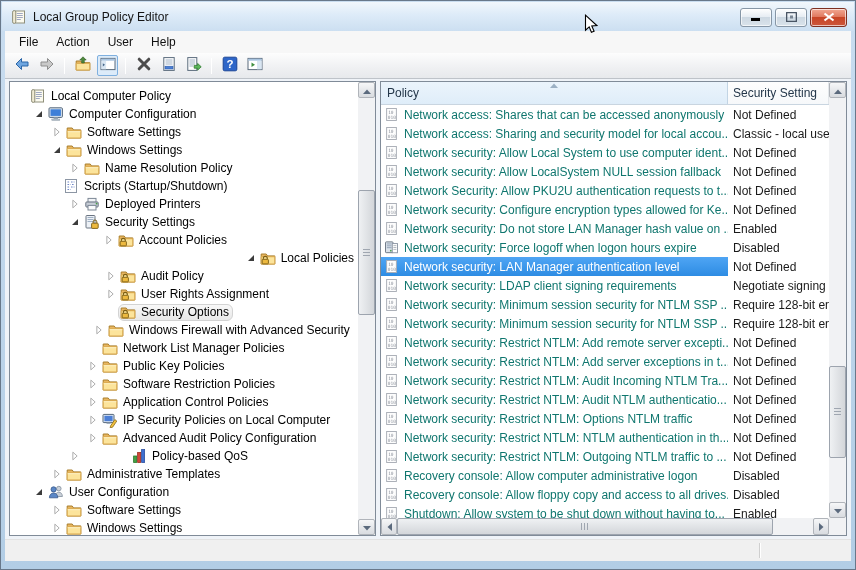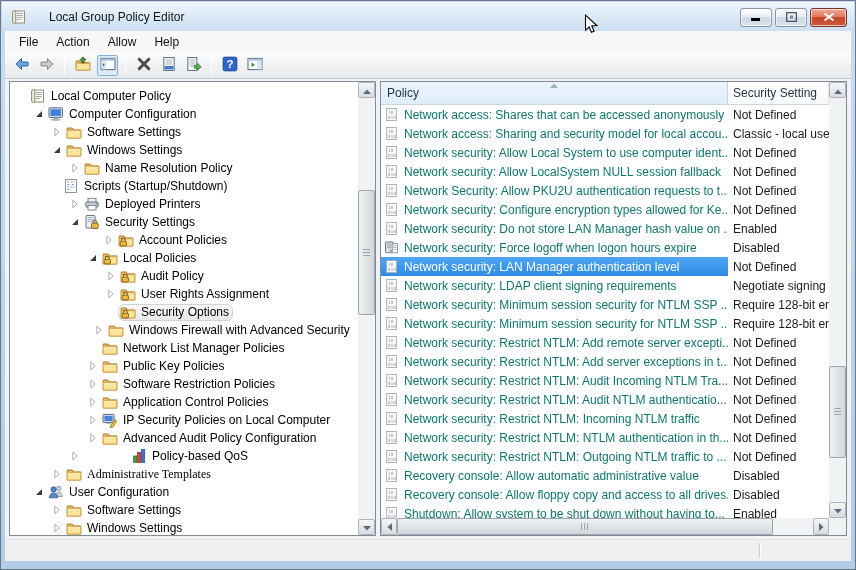--- a/index.html
+++ b/index.html
@@ -6,21 +6,21 @@
   html,body { width:856px; height:570px; overflow:hidden; }
   body { font-family:"Liberation Sans", sans-serif; font-size:12px; position:relative; background:#BDD6EC; }
 
   
   .frame { position:absolute; inset:0; border:1px solid #68788A;
            background:linear-gradient(180deg,#C9DDF0,#B2CDE5); }
   .titlebar { position:absolute; left:1px; right:1px; top:1px; height:29px;
               background:linear-gradient(180deg,#F1F7FC 0%,#DDEBF8 45%,#CCDFF1 100%);
               display:flex; align-items:center; }
   .title-icon { width:16px; height:16px; margin-left:9px; }
-  .title-text { margin-left:22px; color:#141414;text-align:center; }
+  .title-text { margin-left:6px; color:#141414;text-align:center; }
   .winbtns { position:absolute; top:7px; right:8px; display:flex; gap:3px; }
   .winbtn { width:32px; height:19px; border:1px solid #8696A6; border-radius:3px;
             background:linear-gradient(#FEFEFE,#E7EDF3 45%,#CDD8E2 50%,#DAE3EB);
             display:flex; align-items:center; justify-content:center;
             box-shadow: inset 0 0 0 1px rgba(255,255,255,.65); }
   .winbtn.close { width:37px; border-color:#7E3021;
             background:linear-gradient(#F2A893,#E07A60 45%,#C84526 50%,#CC573B); }
 
   
   .client { position:absolute; left:4px; right:4px; top:30px; bottom:8px;
@@ -127,21 +127,21 @@
       <span><svg width="12" height="10">
             <path d="M1.5 1.5l9 7M10.5 1.5l-9 7" stroke="#FFF" stroke-width="2.2"></path>
           </svg></span>
     </div>
   </div>
 
   <div class="client">
     <div class="menubar" id="menubar">
         <span class="menu-item">File</span>
         <span class="menu-item">Action</span>
-        <span class="menu-item">Allow</span>
+        <span class="menu-item">User</span>
         <span class="menu-item">Help</span>
       </div>
     <div class="toolbar" id="toolbar">
         <span class="tb-btn">
           <span><svg viewBox="0 0 16 16">
               <path d="M7.5 2.5L2 8l5.5 5.5V10H14V6H7.5z" fill="#6FA6E0" stroke="#2B66A8"></path>
             </svg></span>
         </span>
         <span class="tb-btn">
           <span><svg viewBox="0 0 16 16">
@@ -328,21 +328,21 @@
               <span class="tw-sel">
                 <span class="tw-icon"><svg viewBox="0 0 16 16">
                     <path d="M1.2 4h5l1.4 1.9h7.2V14H1.2z" fill="#E9B660" stroke="#A97E2C"></path>
                     <path d="M1.2 6.7h13.6V14H1.2z" fill="#FCE49B" stroke="#D8A74C"></path>
                     <path d="M3.3 9.5V8.4a2 2 0 0 1 4 0v1.1" fill="none" stroke="#7A5E14" stroke-width="1.1"></path>
                     <rect x="2.2" y="9.3" width="6.2" height="4.6" rx="0.8" fill="#EDB93F" stroke="#7A5E14" stroke-width="0.9"></rect>
                   </svg></span>
                 <span class="tw-label">Account Policies</span>
               </span>
             </div>
-            <div class="tree-row" style="padding-left: 76px;">
+            <div class="tree-row" style=" justify-content: flex-end;">
               <span class="tw-exp">
                 <svg viewBox="0 0 14 14">
                   <path d="M10.5 3.5v7h-7z" fill="#3C3C3C"></path>
                 </svg>
               </span>
               <span class="tw-sel">
                 <span class="tw-icon"><svg viewBox="0 0 16 16">
                     <path d="M1.2 4h5l1.4 1.9h7.2V14H1.2z" fill="#E9B660" stroke="#A97E2C"></path>
                     <path d="M1.2 6.7h13.6V14H1.2z" fill="#FCE49B" stroke="#D8A74C"></path>
                     <path d="M3.3 9.5V8.4a2 2 0 0 1 4 0v1.1" fill="none" stroke="#7A5E14" stroke-width="1.1"></path>
@@ -505,21 +505,21 @@
               </span>
               <span class="tw-sel">
                 <span class="tw-icon"><svg viewBox="0 0 16 16">
                     <rect x="2.6" y="8" width="3" height="6.5" fill="#44A044" stroke="#2C7A2C" stroke-width="0.8"></rect>
                     <rect x="6.6" y="4.5" width="3" height="10" fill="#D04838" stroke="#9E2F22" stroke-width="0.8"></rect>
                     <rect x="10.6" y="1.5" width="3" height="13" fill="#3F6FD0" stroke="#2C4F9E" stroke-width="0.8"></rect>
                   </svg></span>
                 <span class="tw-label">Policy-based QoS</span>
               </span>
             </div>
-            <div class="tree-row" style="padding-left: 40px; font-family: Liberation Serif, serif;">
+            <div class="tree-row" style="padding-left: 40px;">
               <span class="tw-exp">
                 <svg viewBox="0 0 14 14">
                   <path d="M4.5 2.5v9l5-4.5z" fill="#FFF" stroke="#A0A0A0"></path>
                 </svg>
               </span>
               <span class="tw-sel">
                 <span class="tw-icon"><svg viewBox="0 0 16 16">
                     <path d="M1.2 4h5l1.4 1.9h7.2V14H1.2z" fill="#E9B660" stroke="#A97E2C"></path>
                     <path d="M1.2 6.7h13.6V14H1.2z" fill="#FCE49B" stroke="#D8A74C"></path>
                     <path d="M1.7 7.2h12.6v1H1.7z" fill="#FDF0C4"></path>
@@ -784,21 +784,21 @@
               </div>
               <div class="cell-setting">Not Defined</div>
             </div>
             <div class="lv-row">
               <div class="cell-policy">
                 <span class="li-icon"><svg viewBox="0 0 16 16">
                     <rect x="2.8" y="1.6" width="10.4" height="12.8" fill="#FDFDFD" stroke="#A8ADB5"></rect>
                     <text x="4.4" y="7.2" font-size="4.8" fill="#8E949E" font-family="DejaVu Sans Mono, monospace">10</text>
                     <text x="4" y="12.8" font-size="4.8" fill="#8E949E" font-family="DejaVu Sans Mono, monospace">010</text>
                   </svg></span>
-                <span>Network security: Restrict NTLM: Incoming NTLM traffic</span>
+                <span>Network security: Restrict NTLM: Options NTLM traffic</span>
               </div>
               <div class="cell-setting">Not Defined</div>
             </div>
             <div class="lv-row">
               <div class="cell-policy">
                 <span class="li-icon"><svg viewBox="0 0 16 16">
                     <rect x="2.8" y="1.6" width="10.4" height="12.8" fill="#FDFDFD" stroke="#A8ADB5"></rect>
                     <text x="4.4" y="7.2" font-size="4.8" fill="#8E949E" font-family="DejaVu Sans Mono, monospace">10</text>
                     <text x="4" y="12.8" font-size="4.8" fill="#8E949E" font-family="DejaVu Sans Mono, monospace">010</text>
                   </svg></span>
@@ -817,21 +817,21 @@
               </div>
               <div class="cell-setting">Not Defined</div>
             </div>
             <div class="lv-row">
               <div class="cell-policy">
                 <span class="li-icon"><svg viewBox="0 0 16 16">
                     <rect x="2.8" y="1.6" width="10.4" height="12.8" fill="#FDFDFD" stroke="#A8ADB5"></rect>
                     <text x="4.4" y="7.2" font-size="4.8" fill="#8E949E" font-family="DejaVu Sans Mono, monospace">10</text>
                     <text x="4" y="12.8" font-size="4.8" fill="#8E949E" font-family="DejaVu Sans Mono, monospace">010</text>
                   </svg></span>
-                <span>Recovery console: Allow automatic administrative value</span>
+                <span>Recovery console: Allow computer administrative logon</span>
               </div>
               <div class="cell-setting">Disabled</div>
             </div>
             <div class="lv-row">
               <div class="cell-policy">
                 <span class="li-icon"><svg viewBox="0 0 16 16">
                     <rect x="2.8" y="1.6" width="10.4" height="12.8" fill="#FDFDFD" stroke="#A8ADB5"></rect>
                     <text x="4.4" y="7.2" font-size="4.8" fill="#8E949E" font-family="DejaVu Sans Mono, monospace">10</text>
                     <text x="4" y="12.8" font-size="4.8" fill="#8E949E" font-family="DejaVu Sans Mono, monospace">010</text>
                   </svg></span>

